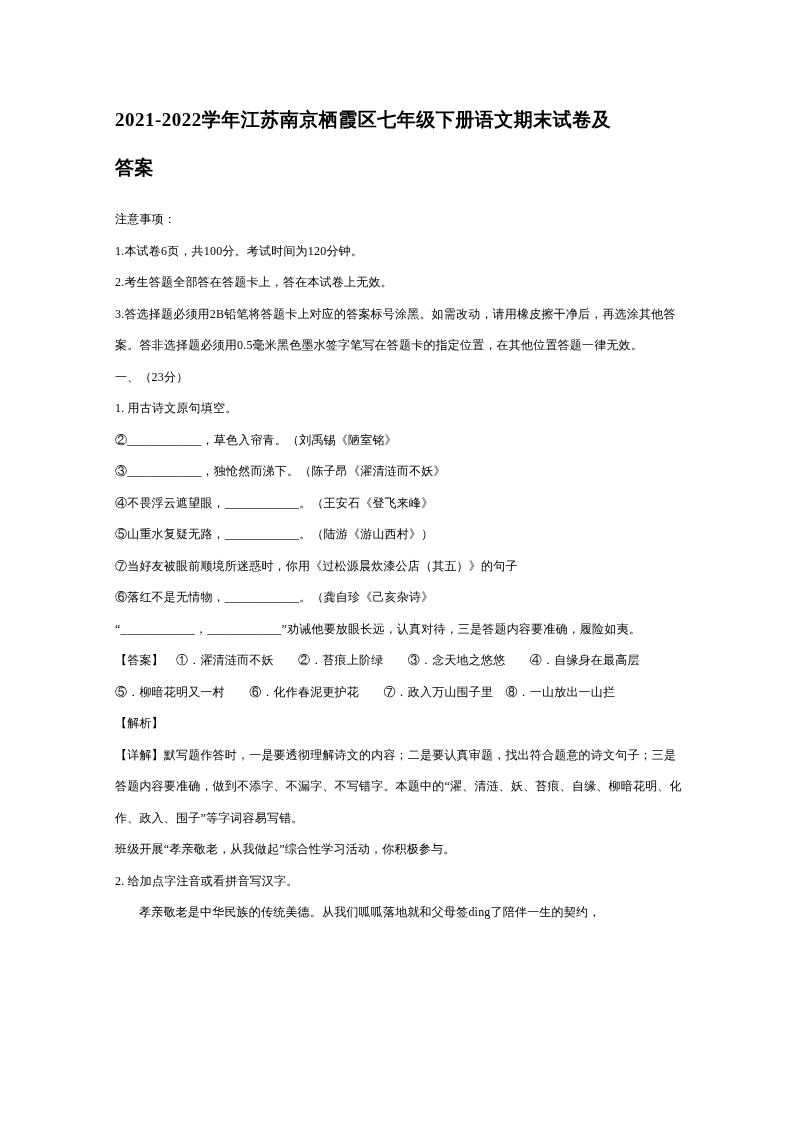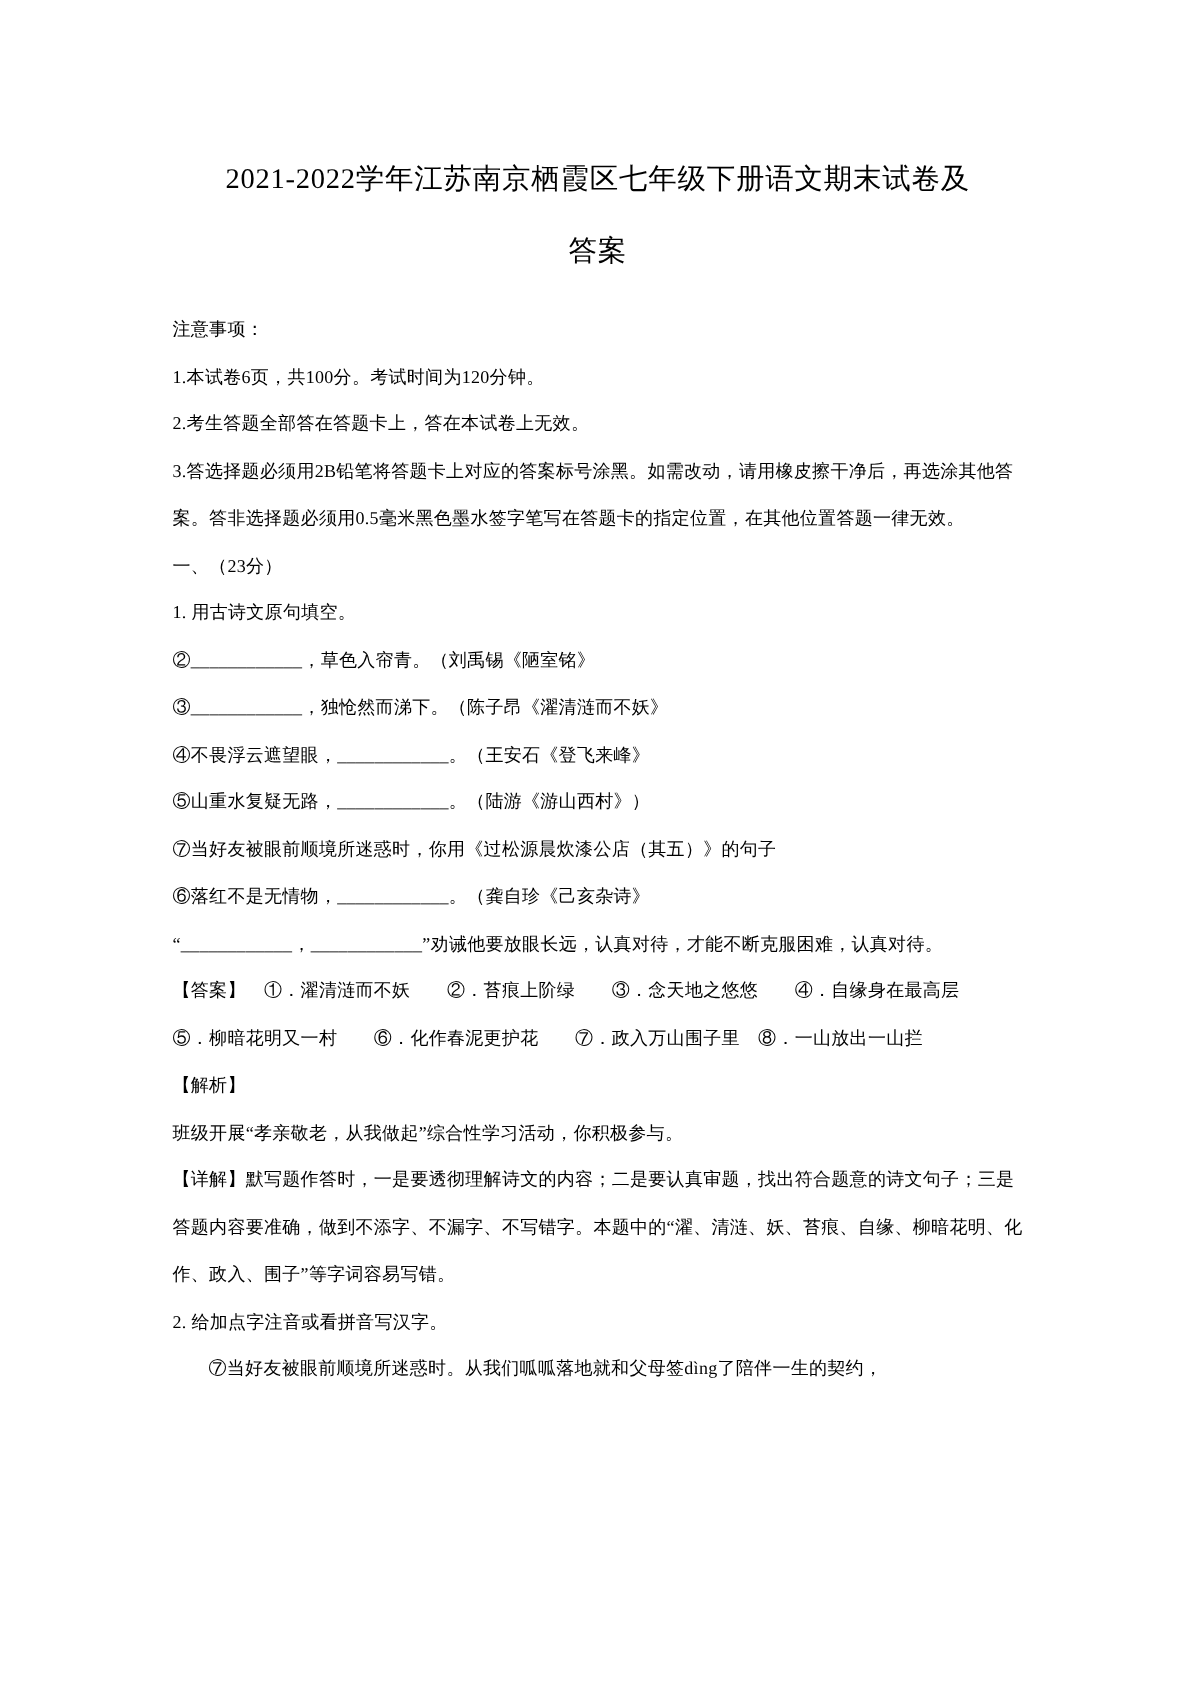--- a/index.html
+++ b/index.html
@@ -14,22 +14,21 @@
     margin: 0 auto;
     background: #ffffff;
     box-sizing: border-box;
     padding: 96px 112px 40px 115px;
     font-family: "Liberation Serif", "DejaVu Serif", serif;
     color: #000000;
     overflow: hidden;
   }
   .doc-title {
     font-size: 19px;
-    font-weight: normal;
-    text-align: center;
+    font-weight: bold;
     line-height: 48px;
     margin: 0 0 12px 0;
     letter-spacing: 0.5px;
   }
   .doc-title .title-line {
     display: block;
   }
   .para {
     margin: 0;
     font-size: 12px;
@@ -59,23 +58,23 @@
 
   <p class="para">一、（23分）</p>
   <p class="para">1. 用古诗文原句填空。</p>
 
   <p class="para">②____________，草色入帘青。（刘禹锡《陋室铭》</p>
   <p class="para">③____________，独怆然而涕下。（陈子昂《濯清涟而不妖》</p>
   <p class="para">④不畏浮云遮望眼，____________。（王安石《登飞来峰》</p>
   <p class="para">⑤山重水复疑无路，____________。（陆游《游山西村》）</p>
   <p class="para">⑦当好友被眼前顺境所迷惑时，你用《过松源晨炊漆公店（其五）》的句子</p>
   <p class="para">⑥落红不是无情物，____________。（龚自珍《己亥杂诗》</p>
-  <p class="para">“____________，____________”劝诫他要放眼长远，认真对待，才能不断克服困难，认真对待。</p>
+  <p class="para">“____________，____________”劝诫他要放眼长远，认真对待，三是答题内容要准确，履险如夷。</p>
 
   <p class="para">【答案】　①．濯清涟而不妖　　②．苔痕上阶绿　　③．念天地之悠悠　　④．自缘身在最高层　　⑤．柳暗花明又一村　　⑥．化作春泥更护花　　⑦．政入万山围子里　⑧．一山放出一山拦</p>
   <p class="para">【解析】</p>
+  <p class="para">【详解】默写题作答时，一是要透彻理解诗文的内容；二是要认真审题，找出符合题意的诗文句子；三是答题内容要准确，做到不添字、不漏字、不写错字。本题中的“濯、清涟、妖、苔痕、自缘、柳暗花明、化作、政入、围子”等字词容易写错。</p>
+
   <p class="para">班级开展“孝亲敬老，从我做起”综合性学习活动，你积极参与。</p>
-
-  <p class="para">【详解】默写题作答时，一是要透彻理解诗文的内容；二是要认真审题，找出符合题意的诗文句子；三是答题内容要准确，做到不添字、不漏字、不写错字。本题中的“濯、清涟、妖、苔痕、自缘、柳暗花明、化作、政入、围子”等字词容易写错。</p>
   <p class="para">2. 给加点字注音或看拼音写汉字。</p>
-  <p class="para indent">⑦当好友被眼前顺境所迷惑时。从我们呱呱落地就和父母签dìng了陪伴一生的契约，</p>
+  <p class="para indent">孝亲敬老是中华民族的传统美德。从我们呱呱落地就和父母签dìng了陪伴一生的契约，</p>
 
 </div>
 
 </body></html>

